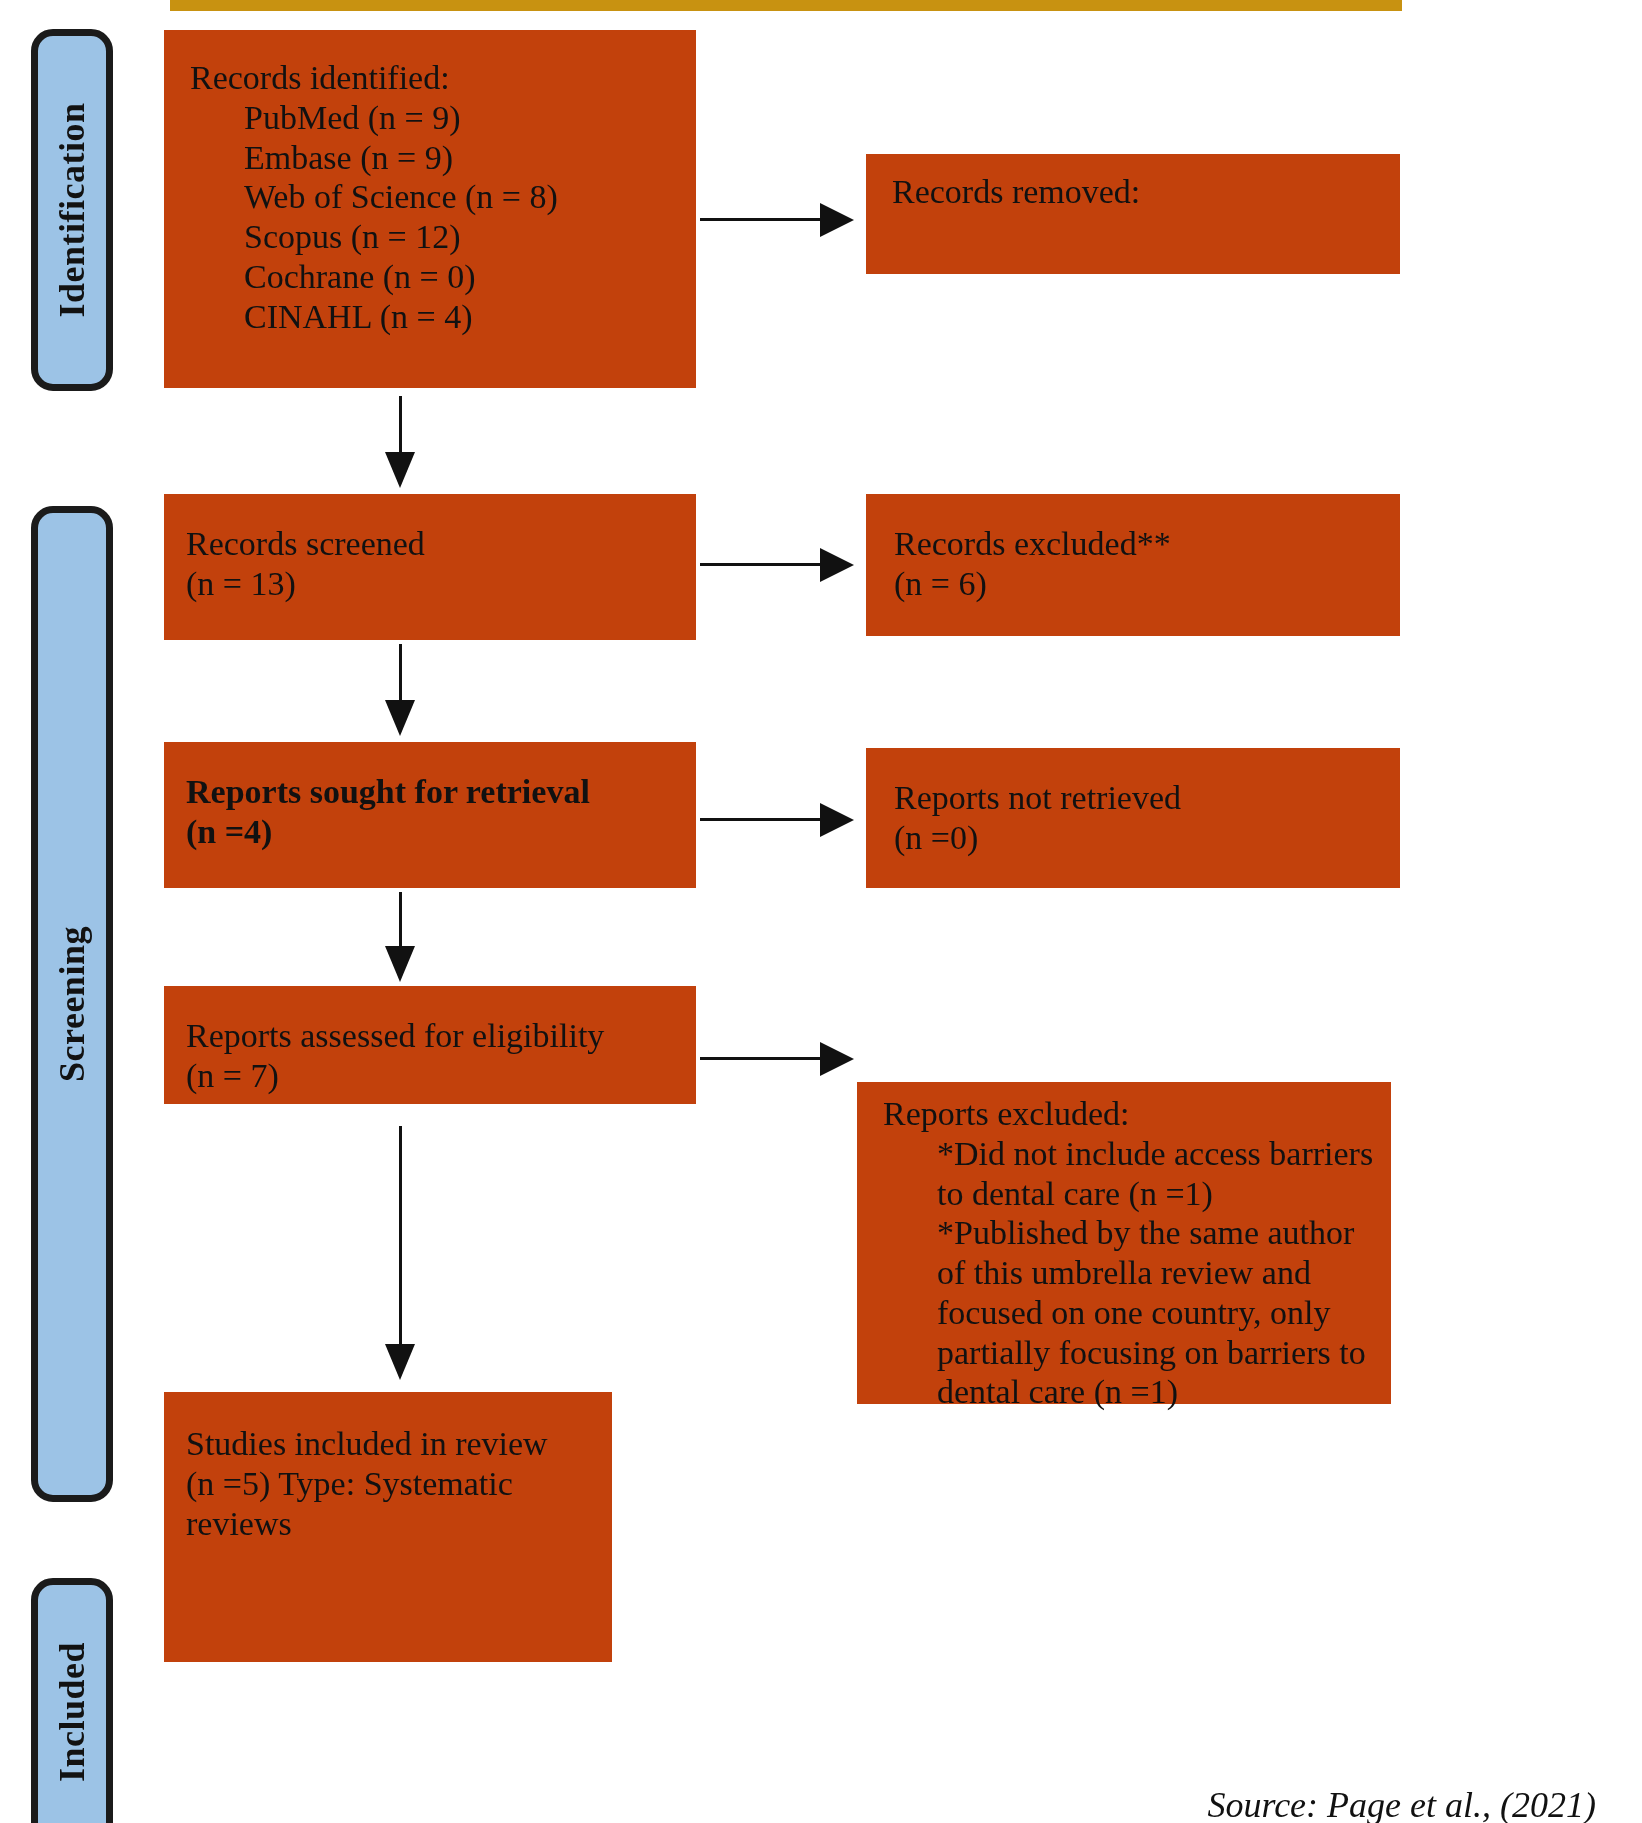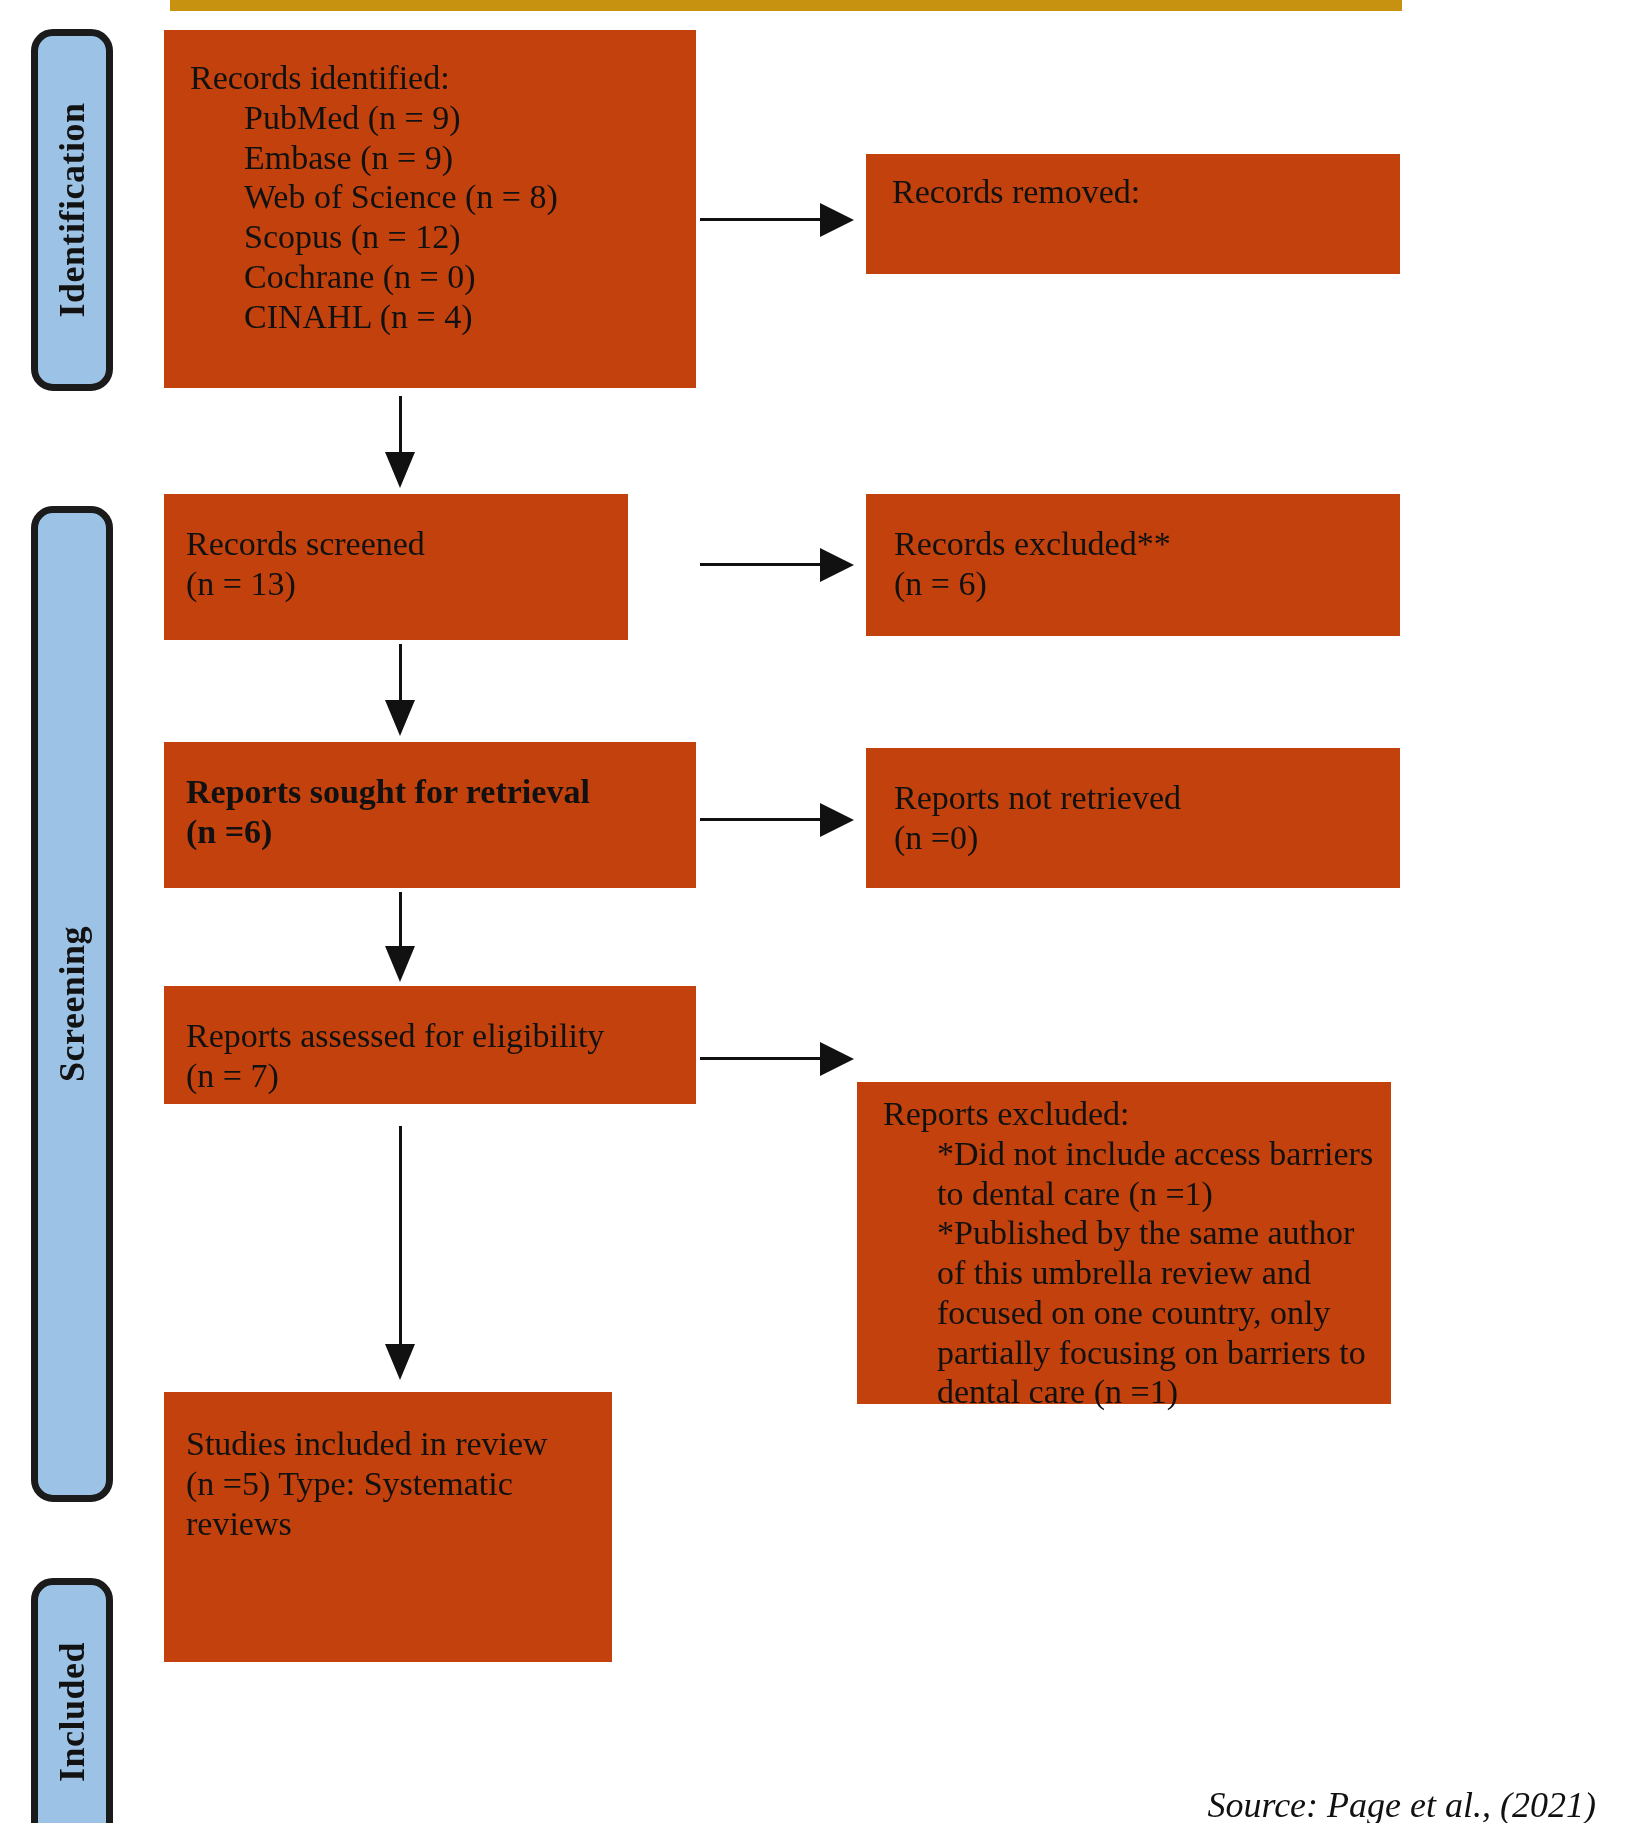--- a/index.html
+++ b/index.html
@@ -47,21 +47,21 @@
     line-height:1.17;
     color:#111111;
   }
 
   #box-identified{left:164px;top:30px;width:532px;height:358px;}
   #box-identified .pad{padding:28px 0 0 26px;}
 
   #box-removed{left:866px;top:154px;width:534px;height:120px;}
   #box-removed .pad{padding:18px 0 0 26px;}
 
-  #box-screened{left:164px;top:494px;width:464px;height:146px;}
+  #box-screened{left:164px;top:494px;width:532px;height:146px;}
   #box-screened .pad{padding:30px 0 0 22px;}
 
   #box-excluded-records{left:866px;top:494px;width:534px;height:142px;}
   #box-excluded-records .pad{padding:30px 0 0 28px;}
 
   #box-sought{left:164px;top:742px;width:532px;height:146px;}
   #box-sought .pad{padding:30px 0 0 22px;font-weight:bold;}
 
   #box-not-retrieved{left:866px;top:748px;width:534px;height:140px;}
   #box-not-retrieved .pad{padding:30px 0 0 28px;}
@@ -164,21 +164,21 @@
   <div class="box" id="box-excluded-records">
     <div class="pad">
       <div>Records excluded**</div>
       <div>(n = 6)</div>
     </div>
   </div>
 
   <div class="box" id="box-sought">
     <div class="pad">
       <div>Reports sought for retrieval</div>
-      <div>(n =6)</div>
+      <div>(n =4)</div>
     </div>
   </div>
 
   <div class="box" id="box-not-retrieved">
     <div class="pad">
       <div>Reports not retrieved</div>
       <div>(n =0)</div>
     </div>
   </div>
 

